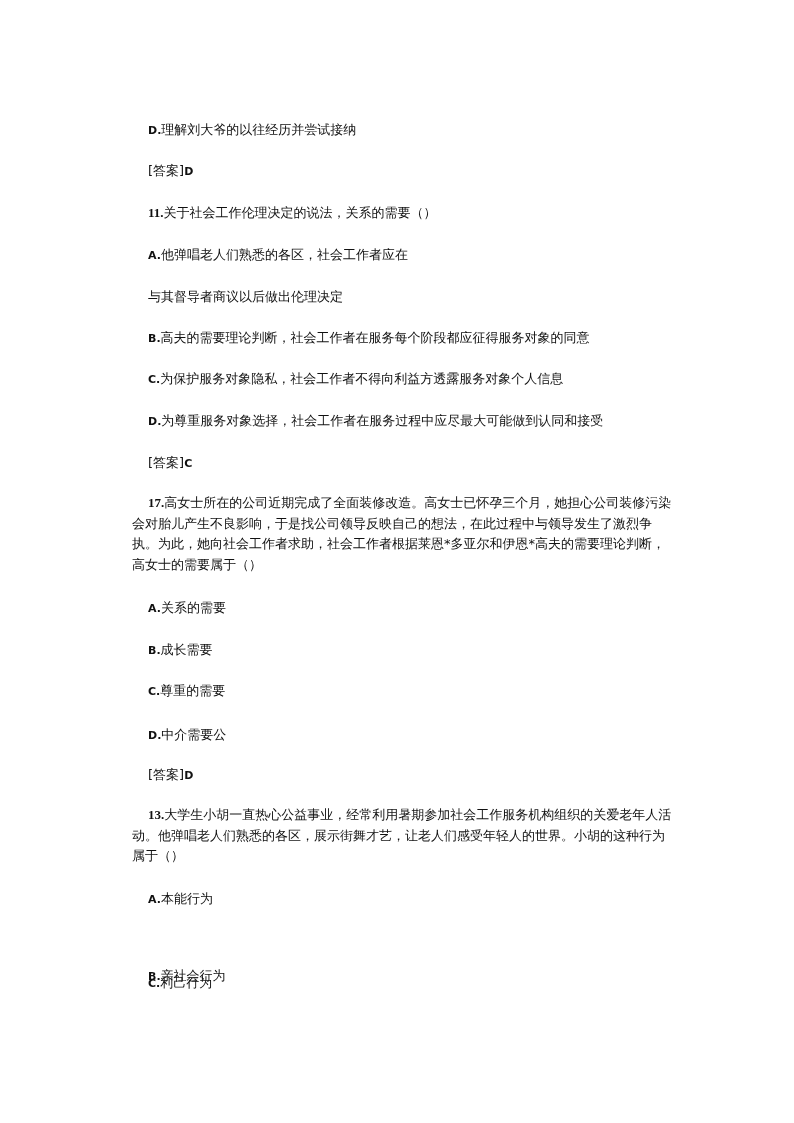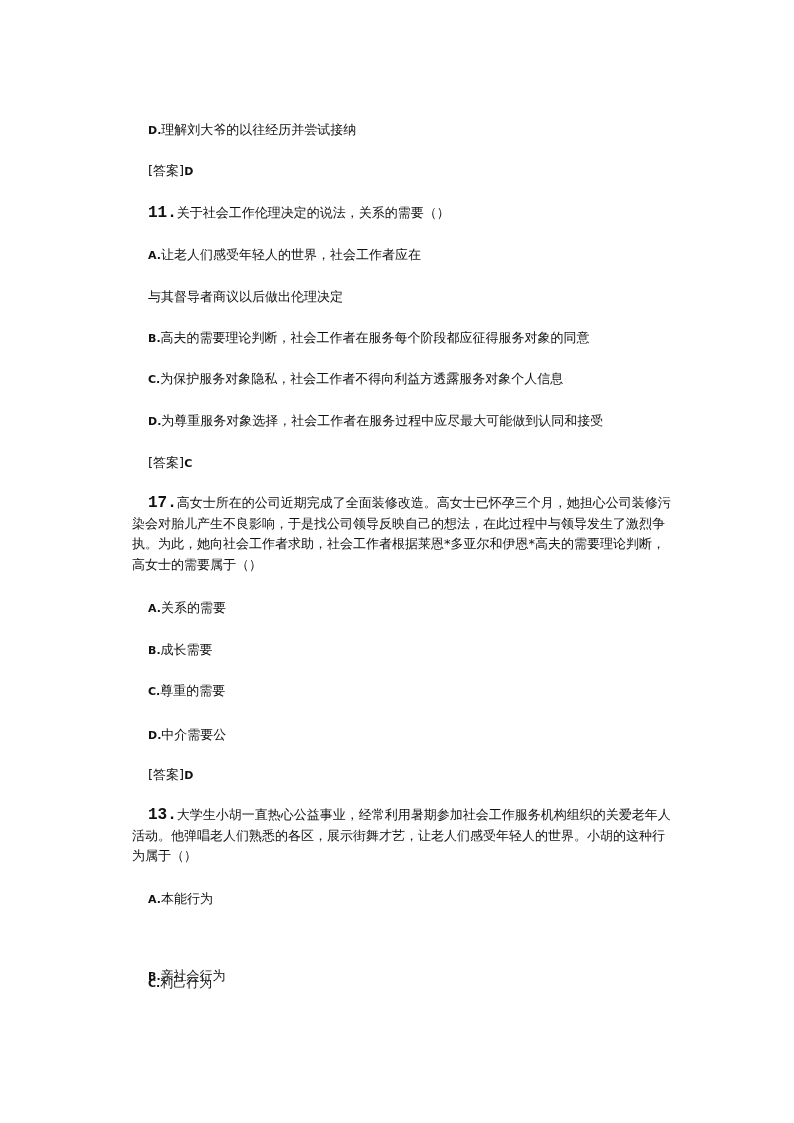--- a/index.html
+++ b/index.html
@@ -1,32 +1,32 @@
 <!DOCTYPE html>
 <html><head>
 <meta charset="utf-8">
 <style>
   html, body { margin: 0; padding: 0; background: #ffffff; }
   body { width: 794px; height: 1123px; position: relative; overflow: hidden;
          font-family: "DejaVu Sans", "Liberation Sans", sans-serif; color: #111; }
   .line { position: absolute; left: 148px; font-size: 13px; line-height: 20px; white-space: nowrap; }
   .lbl { font-weight: bold; font-size: 11px; }
-  .qnum { font-weight: bold; font-family: Liberation Mono, monospace; font-size: 16px; }
+  .qnum { font-weight: bold; font-family: Liberation Serif, serif; font-size: 13px; }
   .para { position: absolute; left: 132px; width: 540px; font-size: 13px; line-height: 20.5px; text-indent: 16px; }
 </style>
 </head>
 <body>
 
 <div>
 
   <div class="line" style="top:120px"><span class="lbl">D.</span><span>理解刘大爷的以往经历并尝试接纳</span></div>
   <div class="line" style="top:161px"><span>[答案]</span><span class="lbl">D</span></div>
 
   <div class="line" style="top:203px"><span class="qnum">11.</span><span>关于社会工作伦理决定的说法，关系的需要（）</span></div>
-  <div class="line" style="top:245px"><span class="lbl">A.</span><span>让老人们感受年轻人的世界，社会工作者应在</span></div>
+  <div class="line" style="top:245px"><span class="lbl">A.</span><span>他弹唱老人们熟悉的各区，社会工作者应在</span></div>
   <div class="line" style="top:287px"><span>与其督导者商议以后做出伦理决定</span></div>
   <div class="line" style="top:328px"><span class="lbl">B.</span><span>高夫的需要理论判断，社会工作者在服务每个阶段都应征得服务对象的同意</span></div>
   <div class="line" style="top:369px"><span class="lbl">C.</span><span>为保护服务对象隐私，社会工作者不得向利益方透露服务对象个人信息</span></div>
   <div class="line" style="top:411px"><span class="lbl">D.</span><span>为尊重服务对象选择，社会工作者在服务过程中应尽最大可能做到认同和接受</span></div>
   <div class="line" style="top:453px"><span>[答案]</span><span class="lbl">C</span></div>
 
   <div class="para" style="top:493px"><span class="qnum">17.</span><span>高女士所在的公司近期完成了全面装修改造。高女士已怀孕三个月，她担心公司装修污染会对胎儿产生不良影响，于是找公司领导反映自己的想法，在此过程中与领导发生了激烈争执。为此，她向社会工作者求助，社会工作者根据莱恩*多亚尔和伊恩*高夫的需要理论判断，高女士的需要属于（）</span></div>
   <div class="line" style="top:598px"><span class="lbl">A.</span><span>关系的需要</span></div>
   <div class="line" style="top:640px"><span class="lbl">B.</span><span>成长需要</span></div>
   <div class="line" style="top:681px"><span class="lbl">C.</span><span>尊重的需要</span></div>

